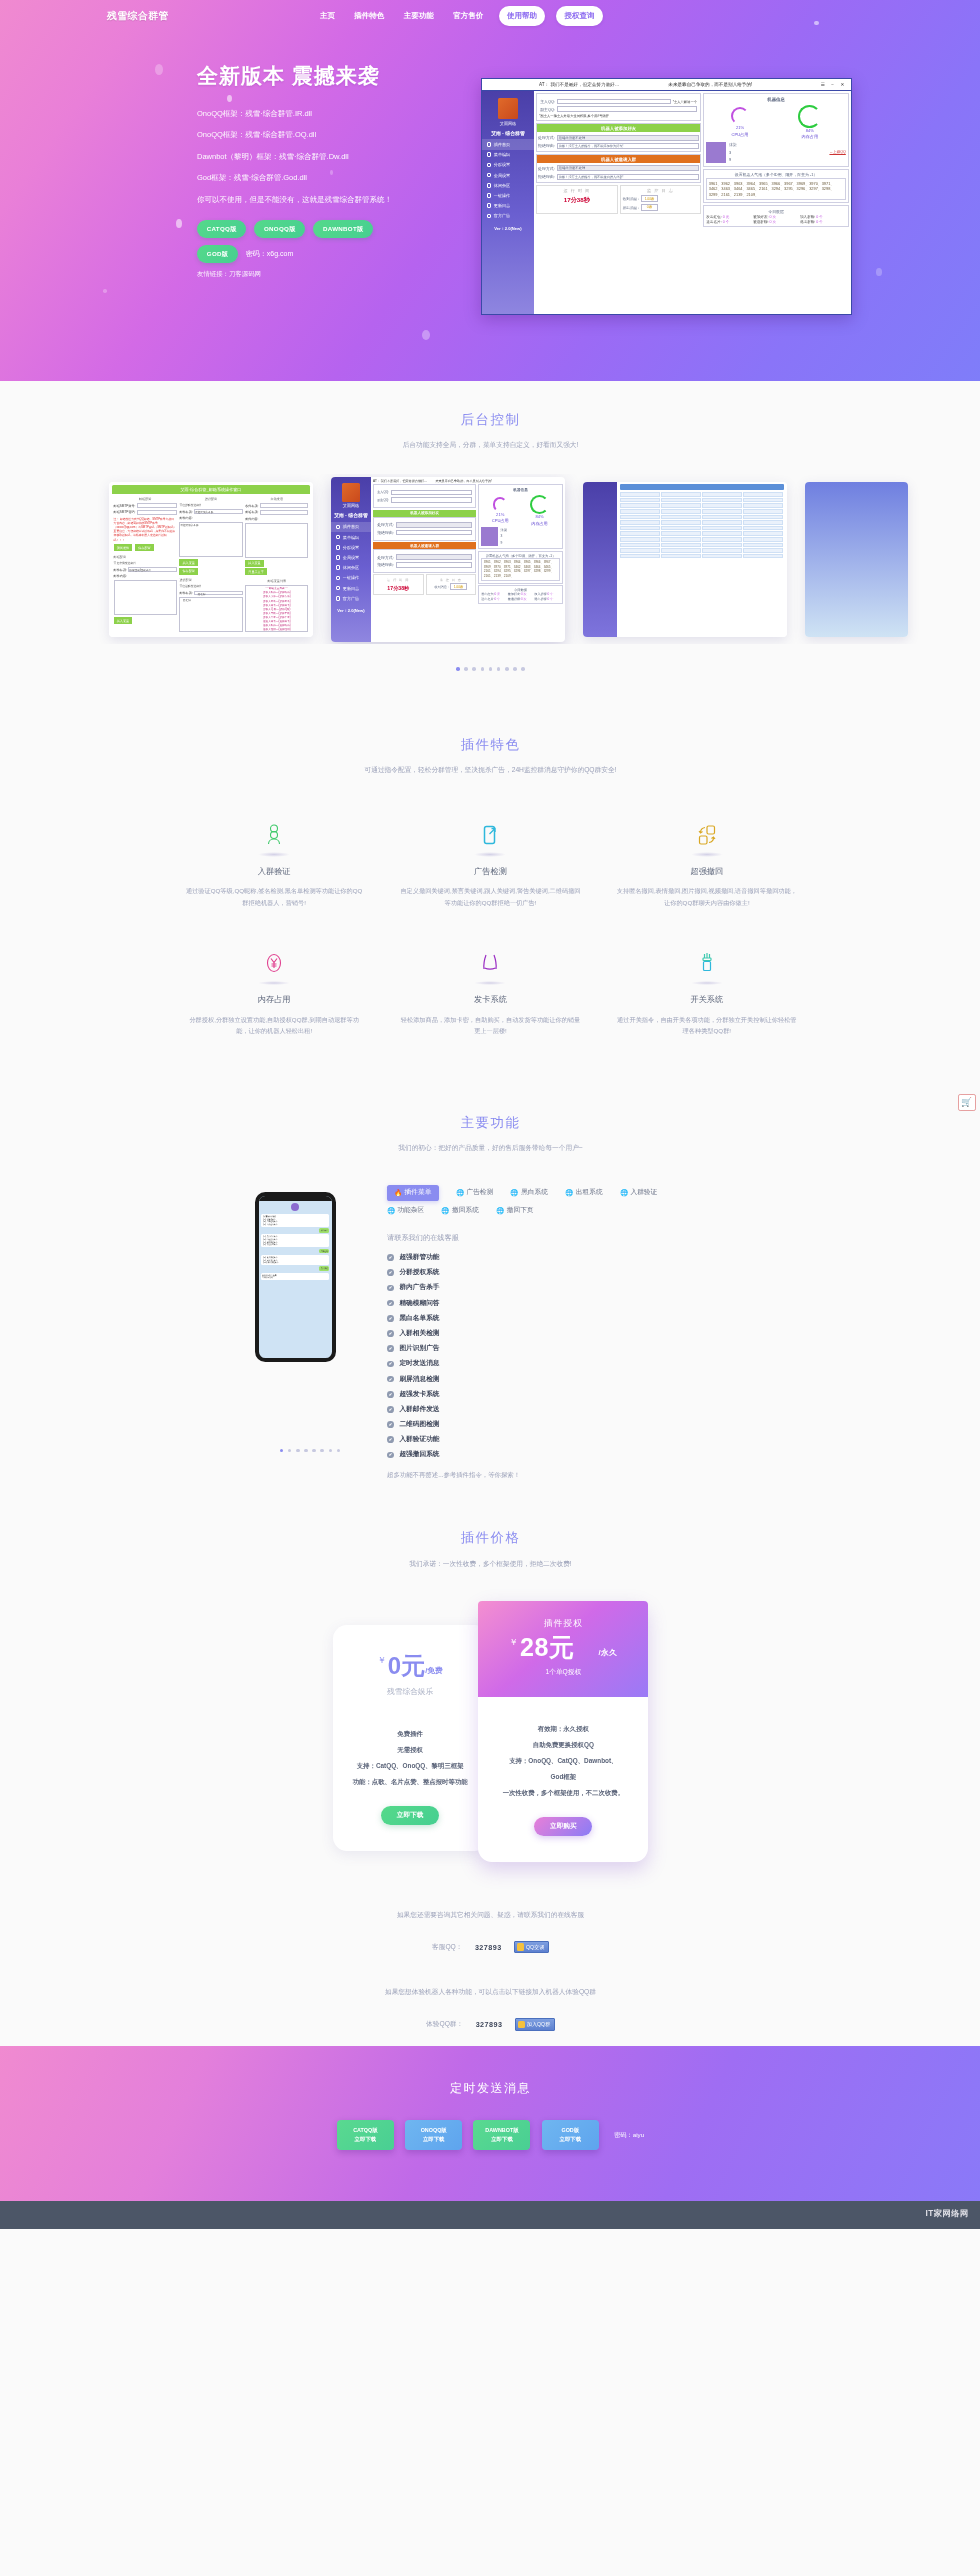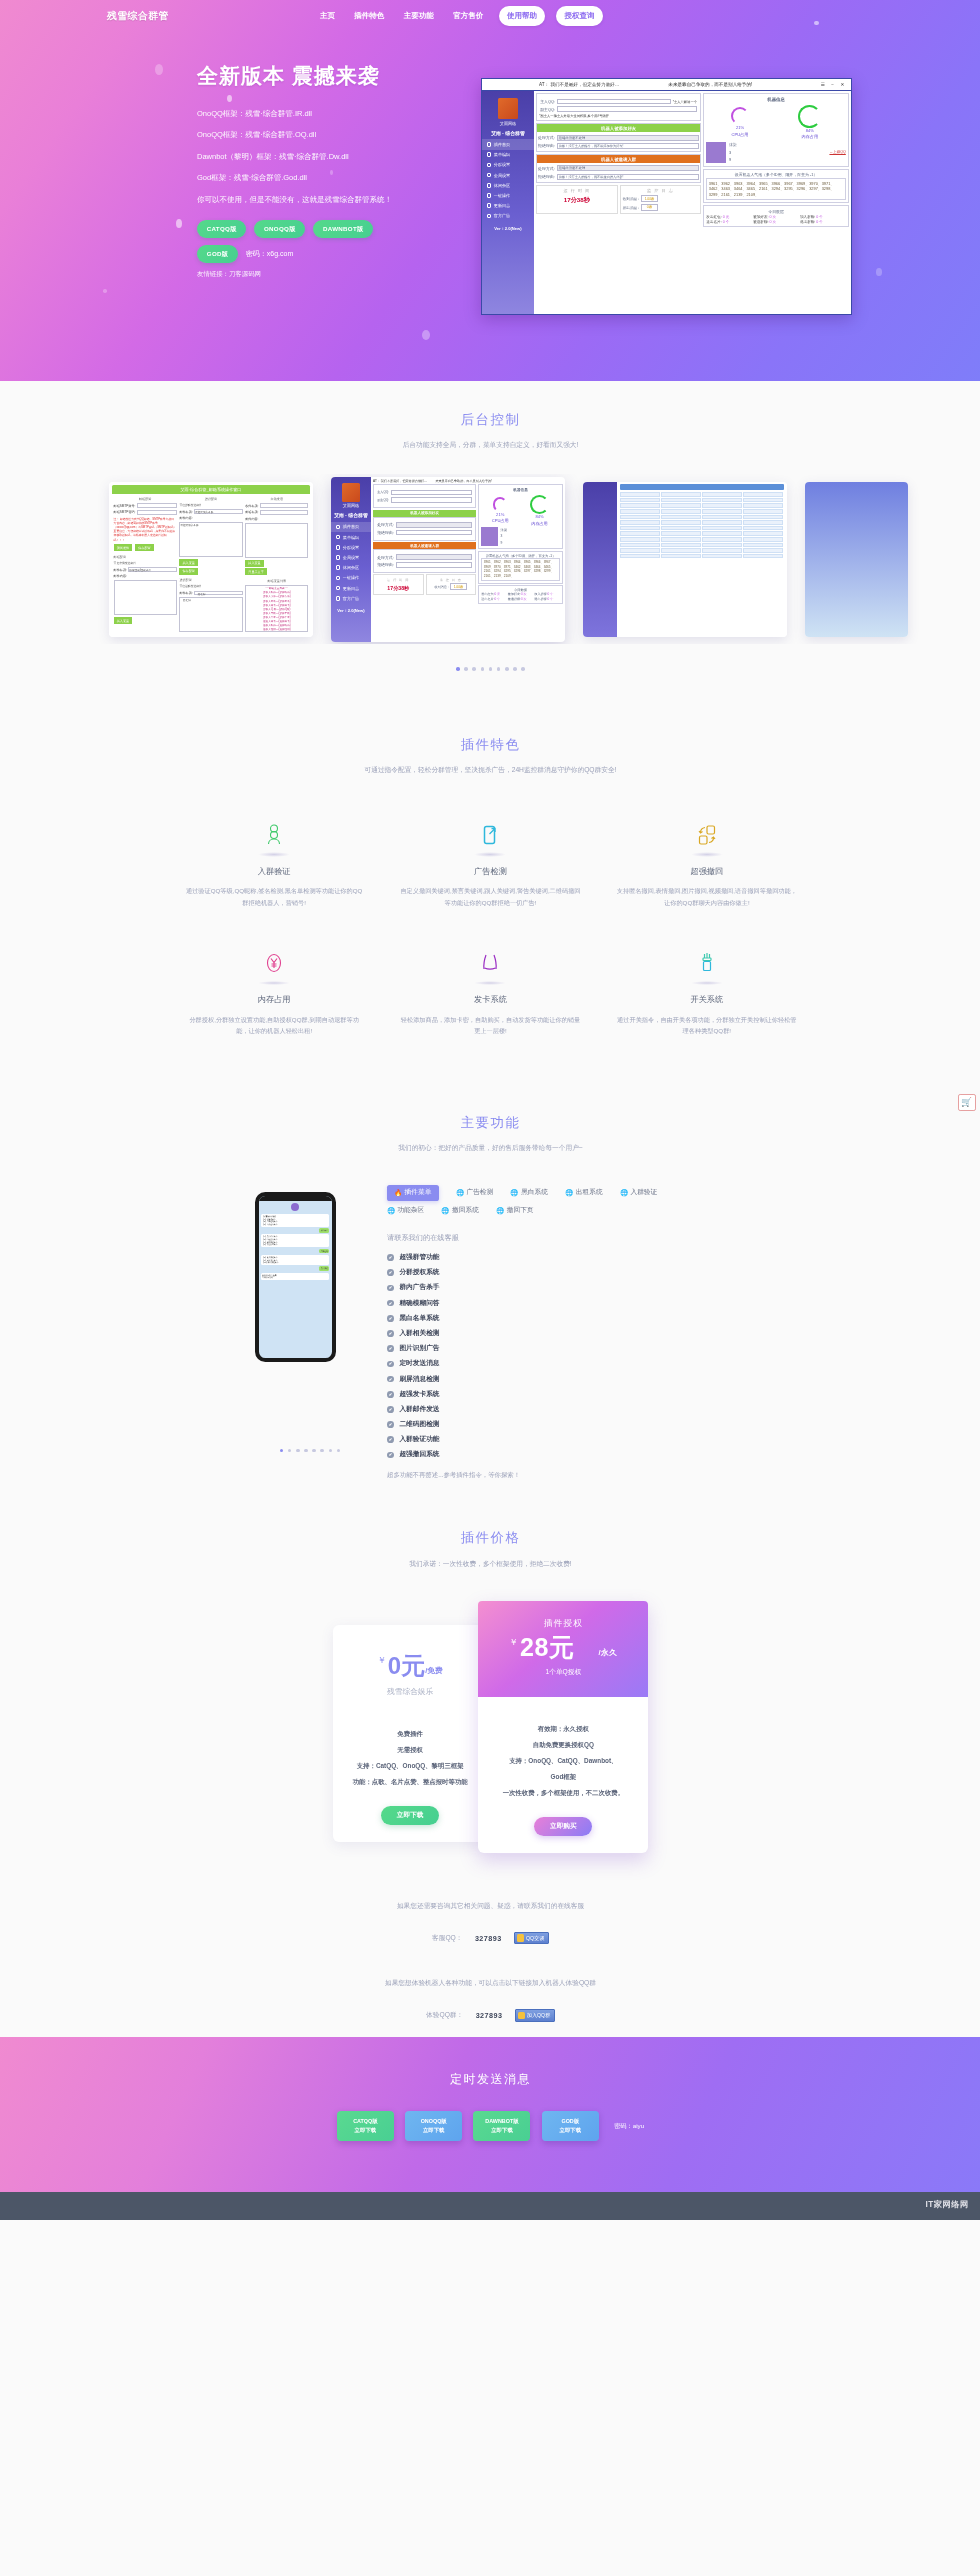--- a/index.html
+++ b/index.html
@@ -183,21 +183,21 @@
   .tag.on{background:#8a8cf0;color:#fff;padding:3.6px 7.2px;border-radius:2.6px;box-shadow:0 1.5px 4.1px rgba(120,120,240,.3);}
   .list-title{font-size:7.2px;color:#9aa0b8;margin:17.5px 0 7.2px 15.5px;}
   .flist{margin-left:15.5px;}
   .flist li{list-style:none;display:flex;align-items:center;gap:5.7px;font-size:6.7px;color:#3d4559;font-weight:bold;padding:3.1px 0;}
   .ck{width:6.7px;height:6.7px;border-radius:50%;background:#8f9ab0;color:#fff;font-size:4.1px;display:flex;align-items:center;justify-content:center;flex:none;}
   .more-note{font-size:6.4px;color:#9aa0b8;margin:8.2px 0 0 15.5px;}
 
   
   .price-wrap{width:981px;display:flex;justify-content:center;align-items:flex-start;margin-top:31px;position:relative;}
   .pcard{
-    width:155px;background:#fff;border-radius:6px;text-align:center;padding-bottom:17px;position:relative;
+    width:155px;background:#fff;border-radius:14px;text-align:center;padding-bottom:26px;position:relative;
   }
   .pcard.free{box-shadow:0 3.1px 12.4px rgba(90,80,160,.10);padding-top:29px;z-index:1;margin-top:24px;}
   .pcard.pro{box-shadow:0 7.2px 19.6px rgba(120,60,200,.22);z-index:3;margin-left:-9.3px;width:170px;}
   .pro-head{
     background:linear-gradient(140deg,#f48fd0,#d06ae8 45%,#9a7af6 100%);
     border-radius:4.1px 4.1px 0 0;padding:17.5px 0 20.6px;color:#fff;
   }
   .pro-head .h{font-size:8.8px;letter-spacing:1px;}
   .pro-head .big{font-size:25px;font-weight:bold;letter-spacing:0.5px;margin-top:5.2px;line-height:1;}
   .pro-head .big .yen{font-size:8.8px;font-weight:normal;vertical-align:11.3px;margin-right:1.5px;}

